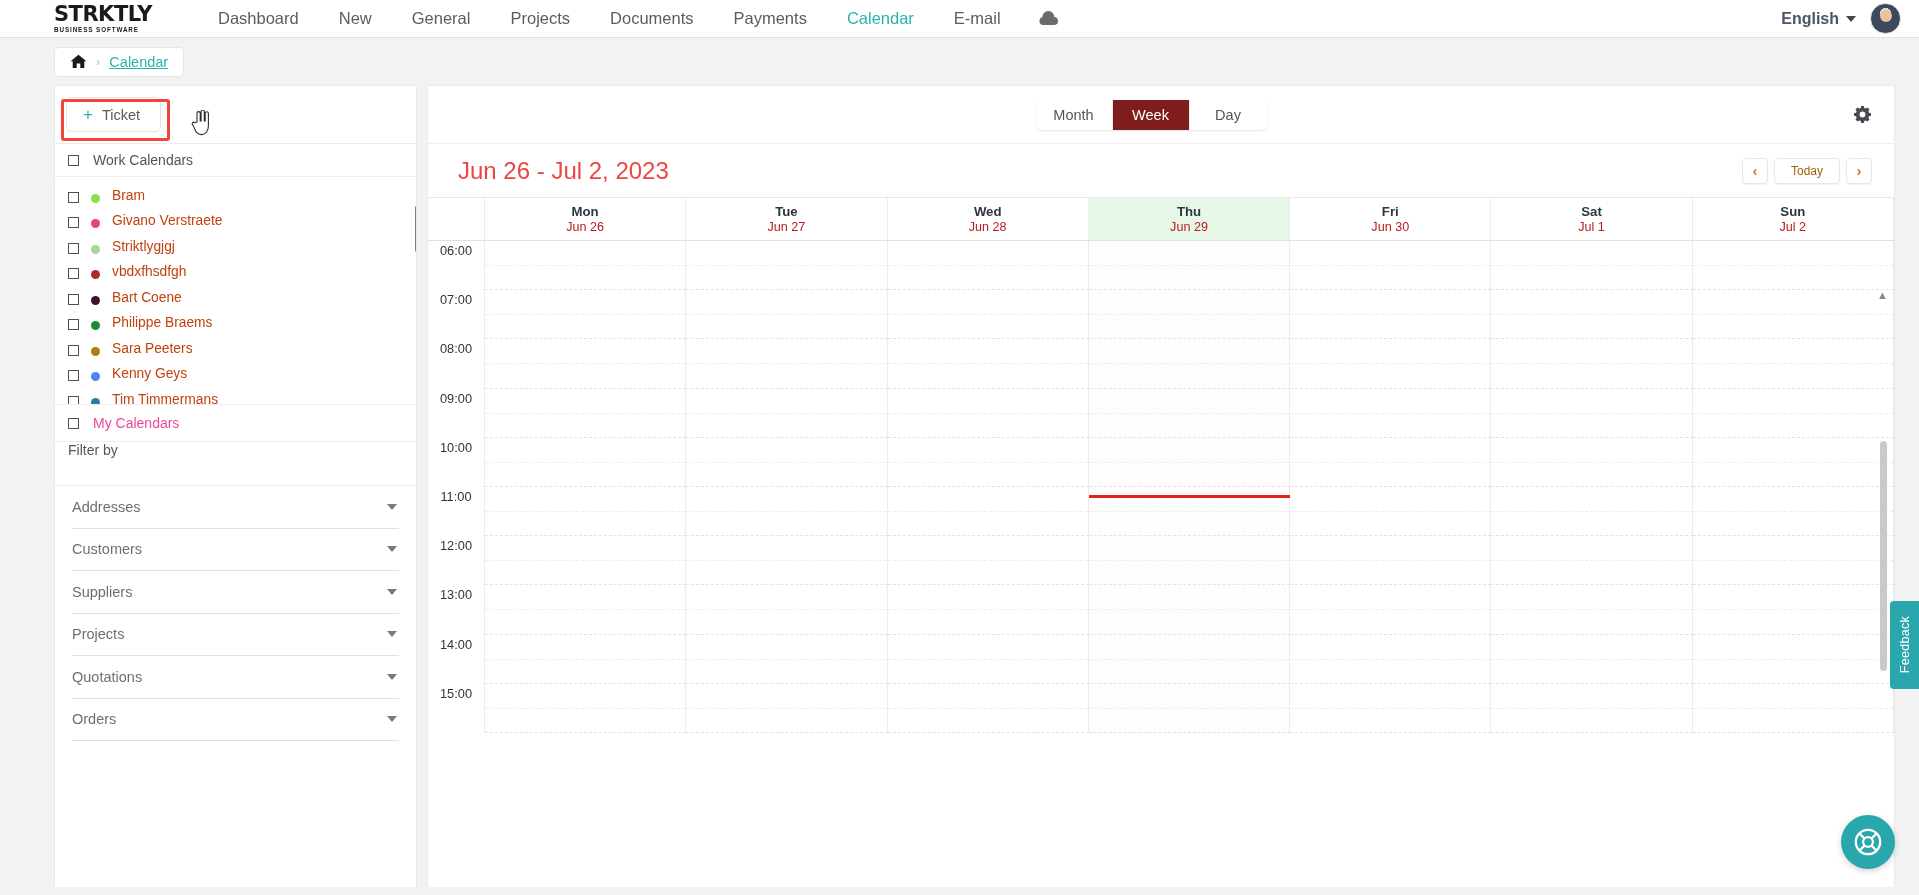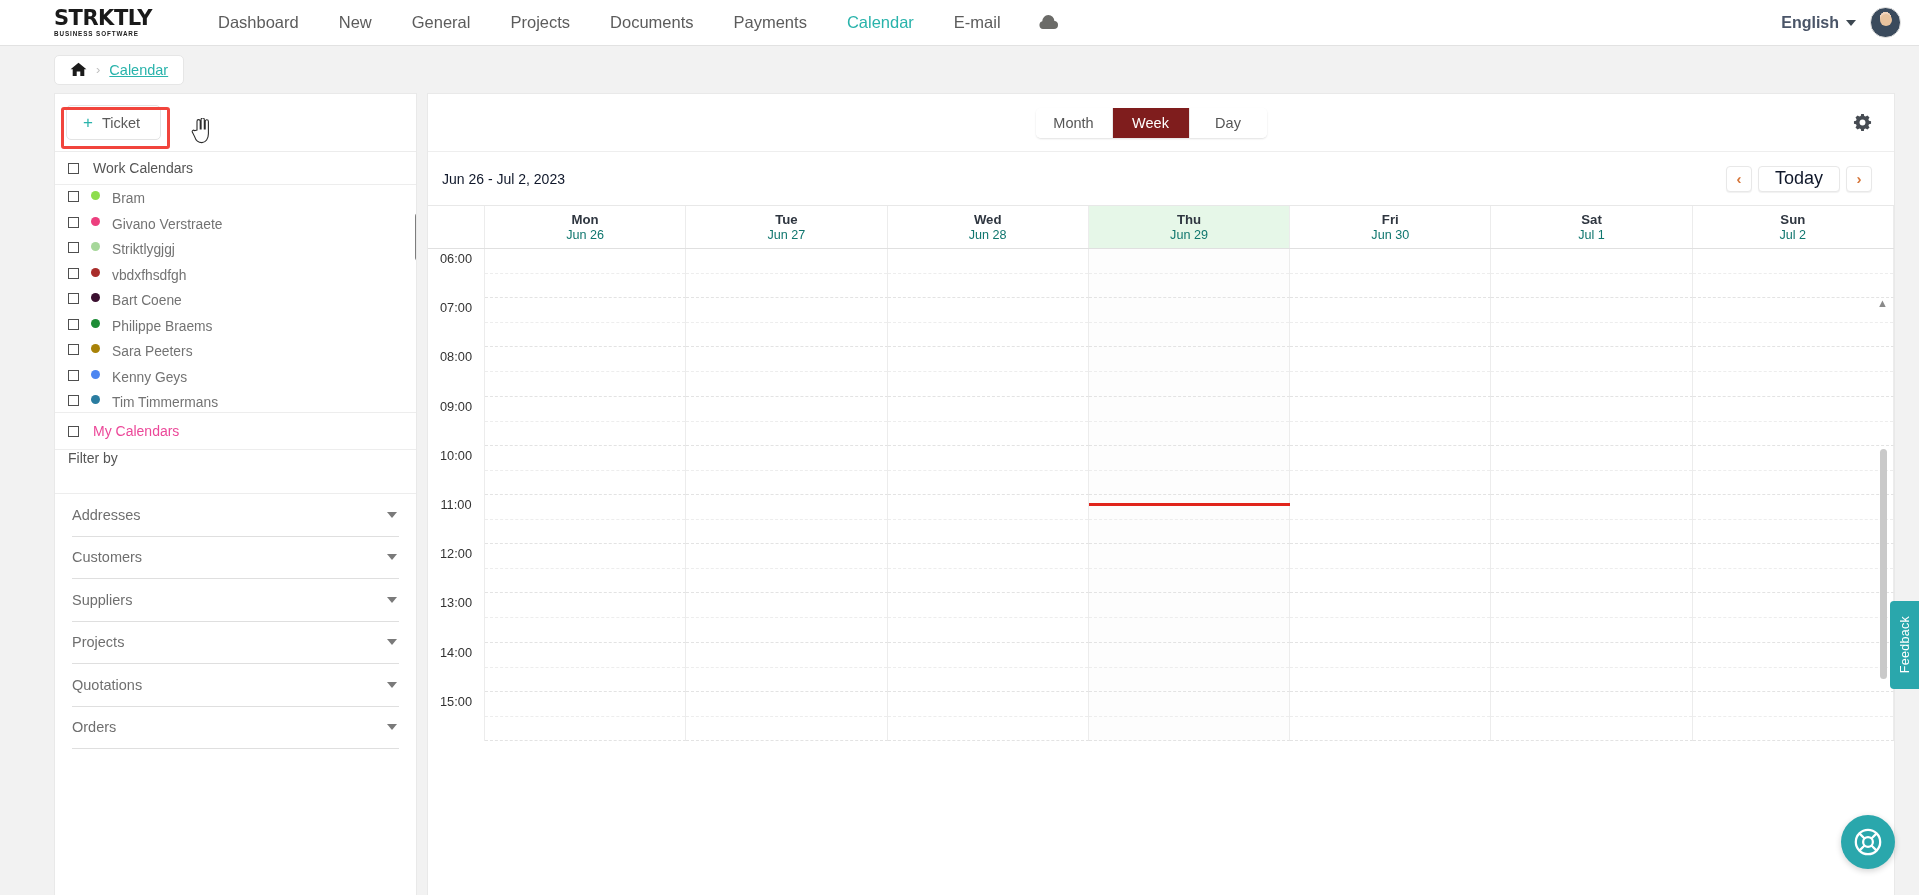--- a/index.html
+++ b/index.html
@@ -6,21 +6,21 @@
   html, body {
     width: 1919px; height: 895px;
     font-family: "Liberation Sans", sans-serif;
     background: #f2f2f2;
     overflow: hidden;
     -webkit-font-smoothing: antialiased;
   }
 
   
   .topnav {
-    height: 46px; background: #ffffff;
+    height: 38px; background: #ffffff;
     display: flex; align-items: center;
     border-bottom: 1px solid #e2e2e2;
     position: relative;
   }
   .logo { margin-left: 54px; width: 100px; line-height: 1; }
   .logo-main {
     font-family: "DejaVu Sans", sans-serif;
     font-weight: bold; font-size: 21px; letter-spacing: -0.5px;
     color: #1a1a1a;
   }
@@ -89,22 +89,22 @@
   .sec-head {
     height: 33px; display: flex; align-items: center; gap: 14px; padding-left: 13px;
     font-size: 14px; color: #555; border-bottom: 1px solid #ededed;
   }
   .chk {
     width: 11px; height: 11px; border: 1.6px solid #4f4f4f; background: #fff;
     flex: 0 0 auto; cursor: pointer;
   }
   .cal-list { height: 228px; overflow: hidden; position: relative; border-bottom: 1px solid #ededed;}
   .cal-item {
-    height: 19.5px; display: flex; align-items: flex-start; gap: 12px; padding-left: 13px;
-    font-size: 13.8px; color: #737373; cursor: pointer; margin-top: 6px;
+    height: 19.5px; display: flex; align-items: flex-end; gap: 12px; padding-left: 13px;
+    font-size: 13.8px; color: #c2410c; cursor: pointer; margin-top: 6px;
   }
   .dot { width: 9px; height: 9px; border-radius: 50%; flex: 0 0 auto; }
   .list-scroll {
     position: absolute; right: -6px; top: 28px; width: 7px; height: 48px;
     background: #7d7d7d; border-radius: 4px;
   }
   .mycal { height: 37px; display:flex; align-items:center; gap:14px; padding-left:13px;
            font-size: 14px; color: #ec4899; border-bottom: 1px solid #ededed; }
 
   .filterby {
@@ -137,41 +137,41 @@
   .vbtn {
     width: 77px; height: 30px; display: flex; align-items: center; justify-content: center;
     background: #fff; font-size: 14.5px; color: #555; cursor: pointer;
     border-right: 1px solid #eaeaea;
   }
   .vbtn:last-child { border-right: none; }
   .vbtn.active { background: #7f1d1d; color: #fff; }
   .gear { position: absolute; right: 22px; cursor: pointer; display: flex; }
 
   .cal-sub { height: 53px; display: flex; align-items: center; position: relative; }
-  .daterange { margin-left: 14px; font-size: 14px; color: #0f172a; }
+  .daterange { margin-left: 30px; font-size: 24px; color: #ef4444; }
   .navgroup { position: absolute; right: 22px; display: flex; gap: 6px; }
   .navbtn {
     height: 26px; min-width: 26px; background: #fff; border: 1px solid #e8e8e8;
     border-radius: 4px; display: flex; align-items: center; justify-content: center;
     cursor: pointer; box-shadow: 0 1px 1px rgba(0,0,0,.06);
   }
-  .navbtn.today { padding: 0 16px; font-size: 18px; color: #0f172a; }
+  .navbtn.today { padding: 0 16px; font-size: 12px; color: #a16207; }
   .chev { color: #d6763a; font-size: 15px; line-height: 1; font-weight: 600; }
 
   .grid-wrap { flex: 1; display: flex; position: relative; overflow: hidden; }
   .grid-inner { flex: 1; display: flex; flex-direction: column; }
   .dayhead { display: flex; height: 44px; border-top: 1px solid #e8e8e8; border-bottom: 1px solid #e0e0e0; }
   .gut { width: 57px; flex: 0 0 57px; border-right: 1px solid #ececec; }
   .dhcell {
     flex: 1; display: flex; flex-direction: column; align-items: center;
     justify-content: center; border-right: 1px solid #ececec; gap: 1px;
   }
   .dhcell.today-col { background: #e6f7e8; }
   .dh-d { font-size: 13.2px; color: #2f3640; font-weight: bold; }
-  .dh-n { font-size: 12.6px; color: #0f766e; }
+  .dh-n { font-size: 12.6px; color: #b91c1c; }
 
   .body-scroll { flex: 1; position: relative; overflow: hidden; }
   .hourrow { display: flex; height: 49.2px; }
   .hourlbl {
     width: 57px; flex: 0 0 57px; border-right: 1px solid #ececec;
     display: flex; justify-content: center; font-size: 12.8px; color: #333;
     padding-top: 2px; position: relative;
   }
   .hcell { flex: 1; border-right: 1px solid #ececec; border-bottom: 1px dashed #e3e3e3; position: relative;}
   .hcell.today-col { background: #fdfdfd; }

